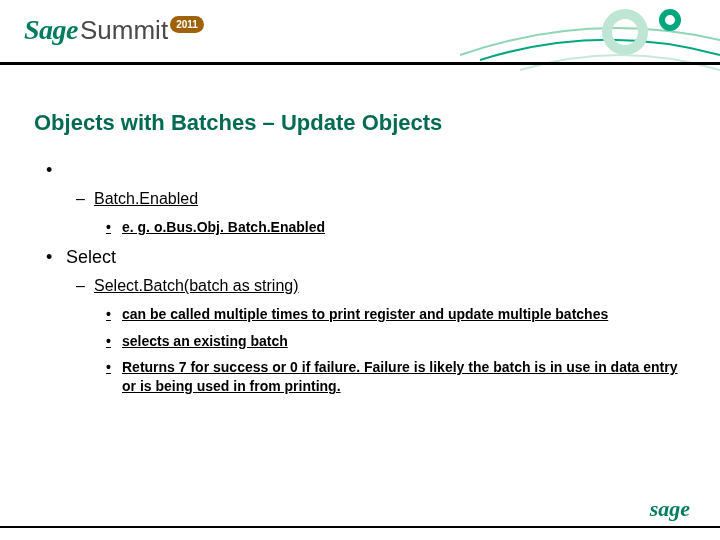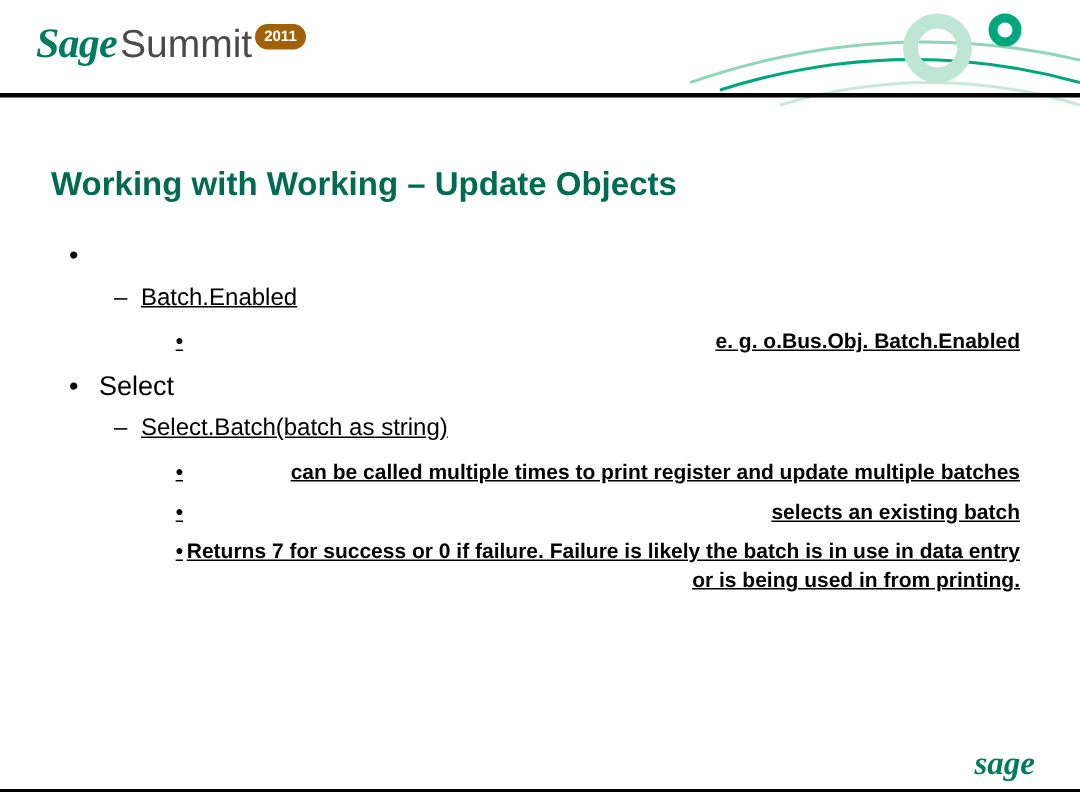--- a/index.html
+++ b/index.html
@@ -109,21 +109,20 @@
   }
   ul.lvl2 > li::before {
     content: "–";
     display: inline-block;
     width: 18px;
   }
   ul.lvl3 {
     list-style: none;
     margin: 4px 0 0 0;
     padding-left: 30px;
-    text-align: right;
   }
   ul.lvl3 > li {
     margin: 8px 0;
     font-size: 14px;
     font-weight: bold;
     display: flex;
   }
   ul.lvl3 > li::before {
     content: "•";
     display: inline-block;
@@ -163,21 +162,21 @@
   <svg class="swoosh" viewBox="0 0 260 80" preserveAspectRatio="none">
     <path d="M0 55 Q 130 10 260 40" stroke="#8fd6b5" stroke-width="2" fill="none"></path>
     <path d="M20 60 Q 140 22 260 55" stroke="#00a77d" stroke-width="2" fill="none"></path>
     <path d="M60 70 Q 160 40 260 70" stroke="#c8e8da" stroke-width="2" fill="none"></path>
     <circle cx="165" cy="32" r="18" fill="none" stroke="#bfe6d4" stroke-width="10"></circle>
     <circle cx="210" cy="20" r="8" fill="none" stroke="#00a77d" stroke-width="6"></circle>
   </svg>
   <div class="header-line"></div>
 </div>
 
-<div class="slide-title">Working with Working – Update Objects</div>
+<div class="slide-title">Objects with Batches – Update Objects</div>
 
 <div class="content">
   <ul class="lvl1">
     <li>
       <ul class="lvl2">
         <li><span>Batch.Enabled</span>
           <ul class="lvl3">
             <li>
                 <span>e. g. o.Bus.Obj. Batch.Enabled</span>
               </li>

